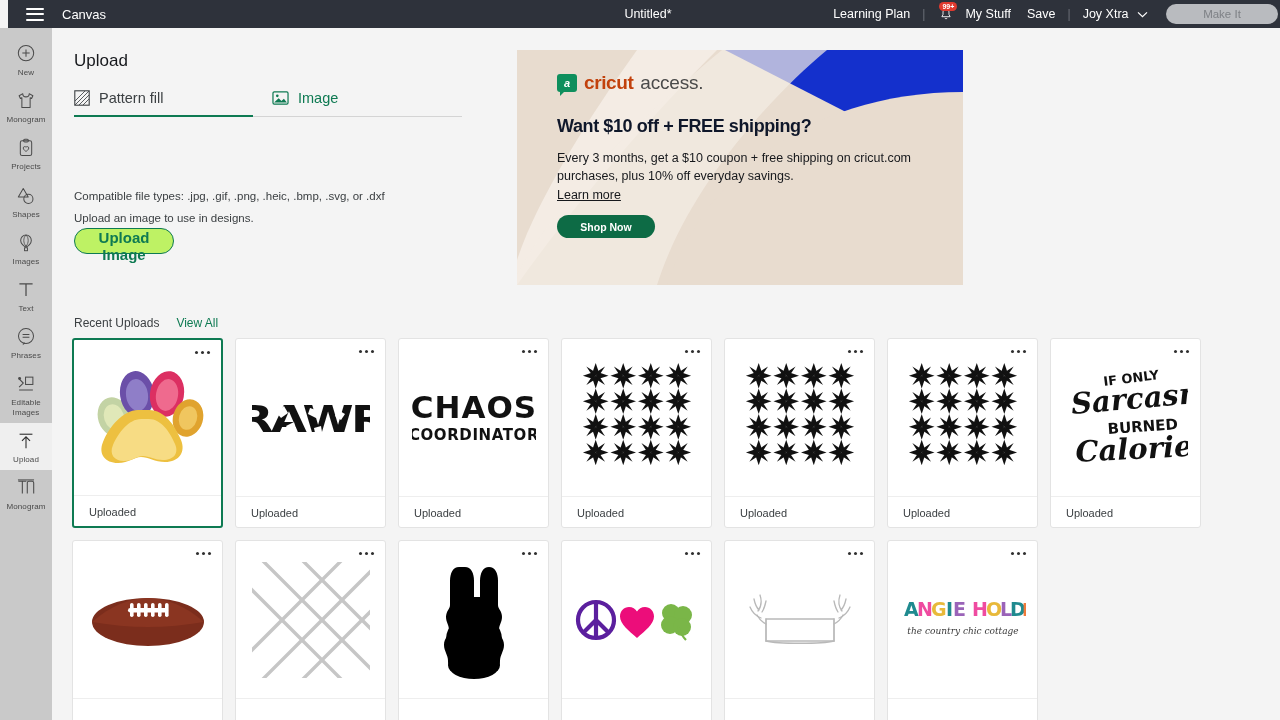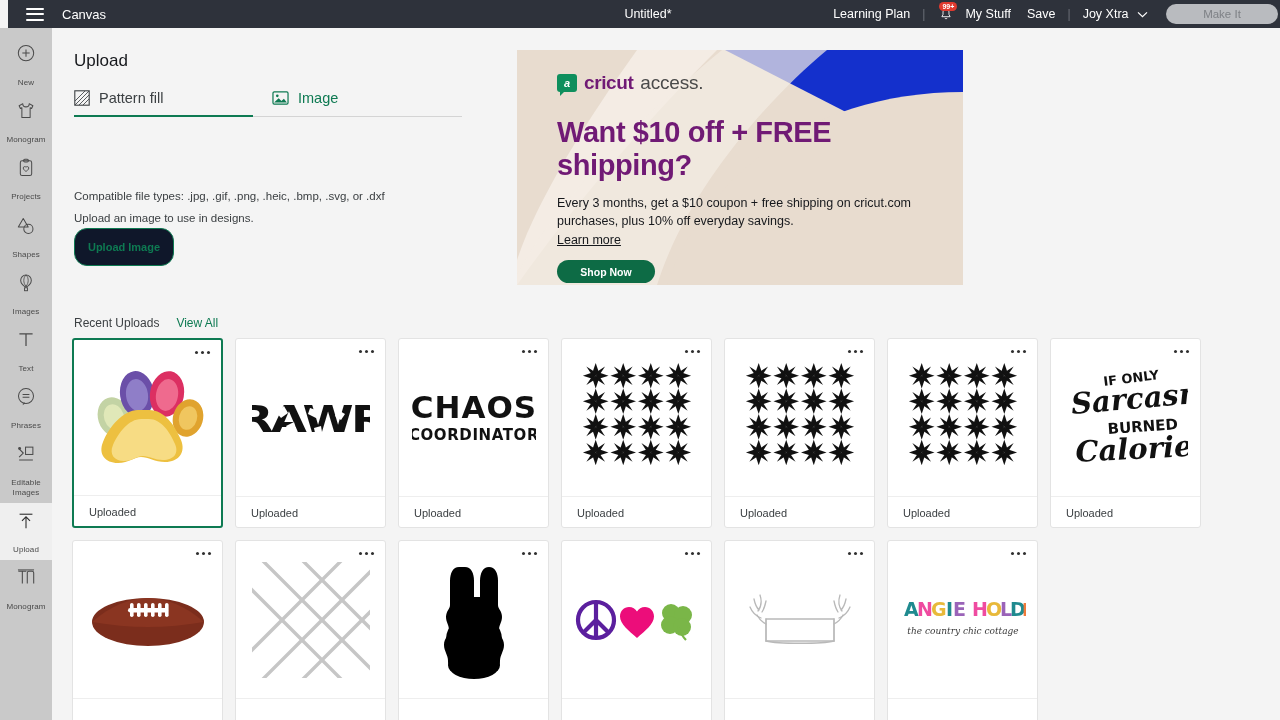--- a/index.html
+++ b/index.html
@@ -57,21 +57,21 @@
   .rail {
     position: absolute; top: 28px; left: 0;
     width: 52px; height: 692px;
     background: #c9c9c9;
     display: flex; flex-direction: column; align-items: center;
     padding-top: 8px;
   }
   .rail-item {
     width: 52px; padding: 7px 0 6px;
     display: flex; flex-direction: column; align-items: center;
-    gap: 13px; cursor: pointer;
+    gap: 3px; cursor: pointer;
   }
   .rail-item.active { background: #efefef; }
   .rail-ico { width: 22px; height: 22px; display: block; }
   .rail-lb {
     font-size: 8px; color: #4a4a4a; text-align: center;
     line-height: 1.15; letter-spacing: .1px;
   }
 
   
   .main {
@@ -97,24 +97,24 @@
   .tab.sel .tab-lb { color: #0e7a52; }
   .tabline { height: 1px; background: #d4d4d4; display: flex; }
   .tabline .on { width: 179px; height: 2px; background: #0e7a52; margin-top: -1px; }
 
   .helptext { position: absolute; left: 22px; font-size: 11.5px; color: #3c4043; }
   .helptext.a { top: 136px; margin-top: 48px; }
   .helptext.b { top: 162px; }
 
   .upload-btn {
     position: absolute; left: 22px; top: 200px;
-    width: 100px; height: 38px;
-    background: #0f172a; border: 1px solid #0e7a52;
+    width: 100px; height: 26px;
+    background: #bef264; border: 1px solid #0e7a52;
     border-radius: 13px; color: #0e7a52;
-    font-size: 11px; font-weight: bold;
+    font-size: 15px; font-weight: bold;
     font-family: "Liberation Sans", sans-serif; cursor: pointer;
   }
 
   
   .ad {
     position: absolute; left: 465px; top: 22px;
     width: 446px; height: 235px;
     background: #e8dccf; overflow: hidden;
   }
   .ad-svgbg { position: absolute; inset: 0; width: 446px; height: 235px; }
@@ -123,25 +123,25 @@
   .ad-logo-mark {
     width: 20px; height: 18px; background: #0e8f5d;
     border-radius: 3px; position: relative;
     display: flex; align-items: center; justify-content: center;
     color: #fff; font-size: 11px; font-style: italic; font-weight: bold;
   }
   .ad-logo-mark::after {
     content: ""; position: absolute; left: 3px; bottom: -4px;
     border-left: 5px solid #0e8f5d; border-bottom: 5px solid transparent;
   }
-  .ad-logo-c { font-size: 19px; font-weight: bold; color: #701a75; letter-spacing: -.4px; }
+  .ad-logo-c { font-size: 19px; font-weight: bold; color: #c2410c; letter-spacing: -.4px; }
   .ad-logo-a { font-size: 19px; color: #4a4a4a; letter-spacing: -.2px; }
   .ad-head {
-    margin-top: 22px; font-size: 29px; font-weight: bold;
-    color: #701a75; letter-spacing: -.4px;
+    margin-top: 22px; font-size: 18px; font-weight: bold;
+    color: #0f172a; letter-spacing: -.4px;
   }
   .ad-body {
     margin-top: 12px; font-size: 12.5px; color: #16181c;
     line-height: 1.45; max-width: 378px;
   }
   .ad-learn {
     display: inline-block; margin-top: 3px;
     font-size: 12.5px; color: #16181c; text-decoration: underline; cursor: pointer;
   }
   .ad-shop {

